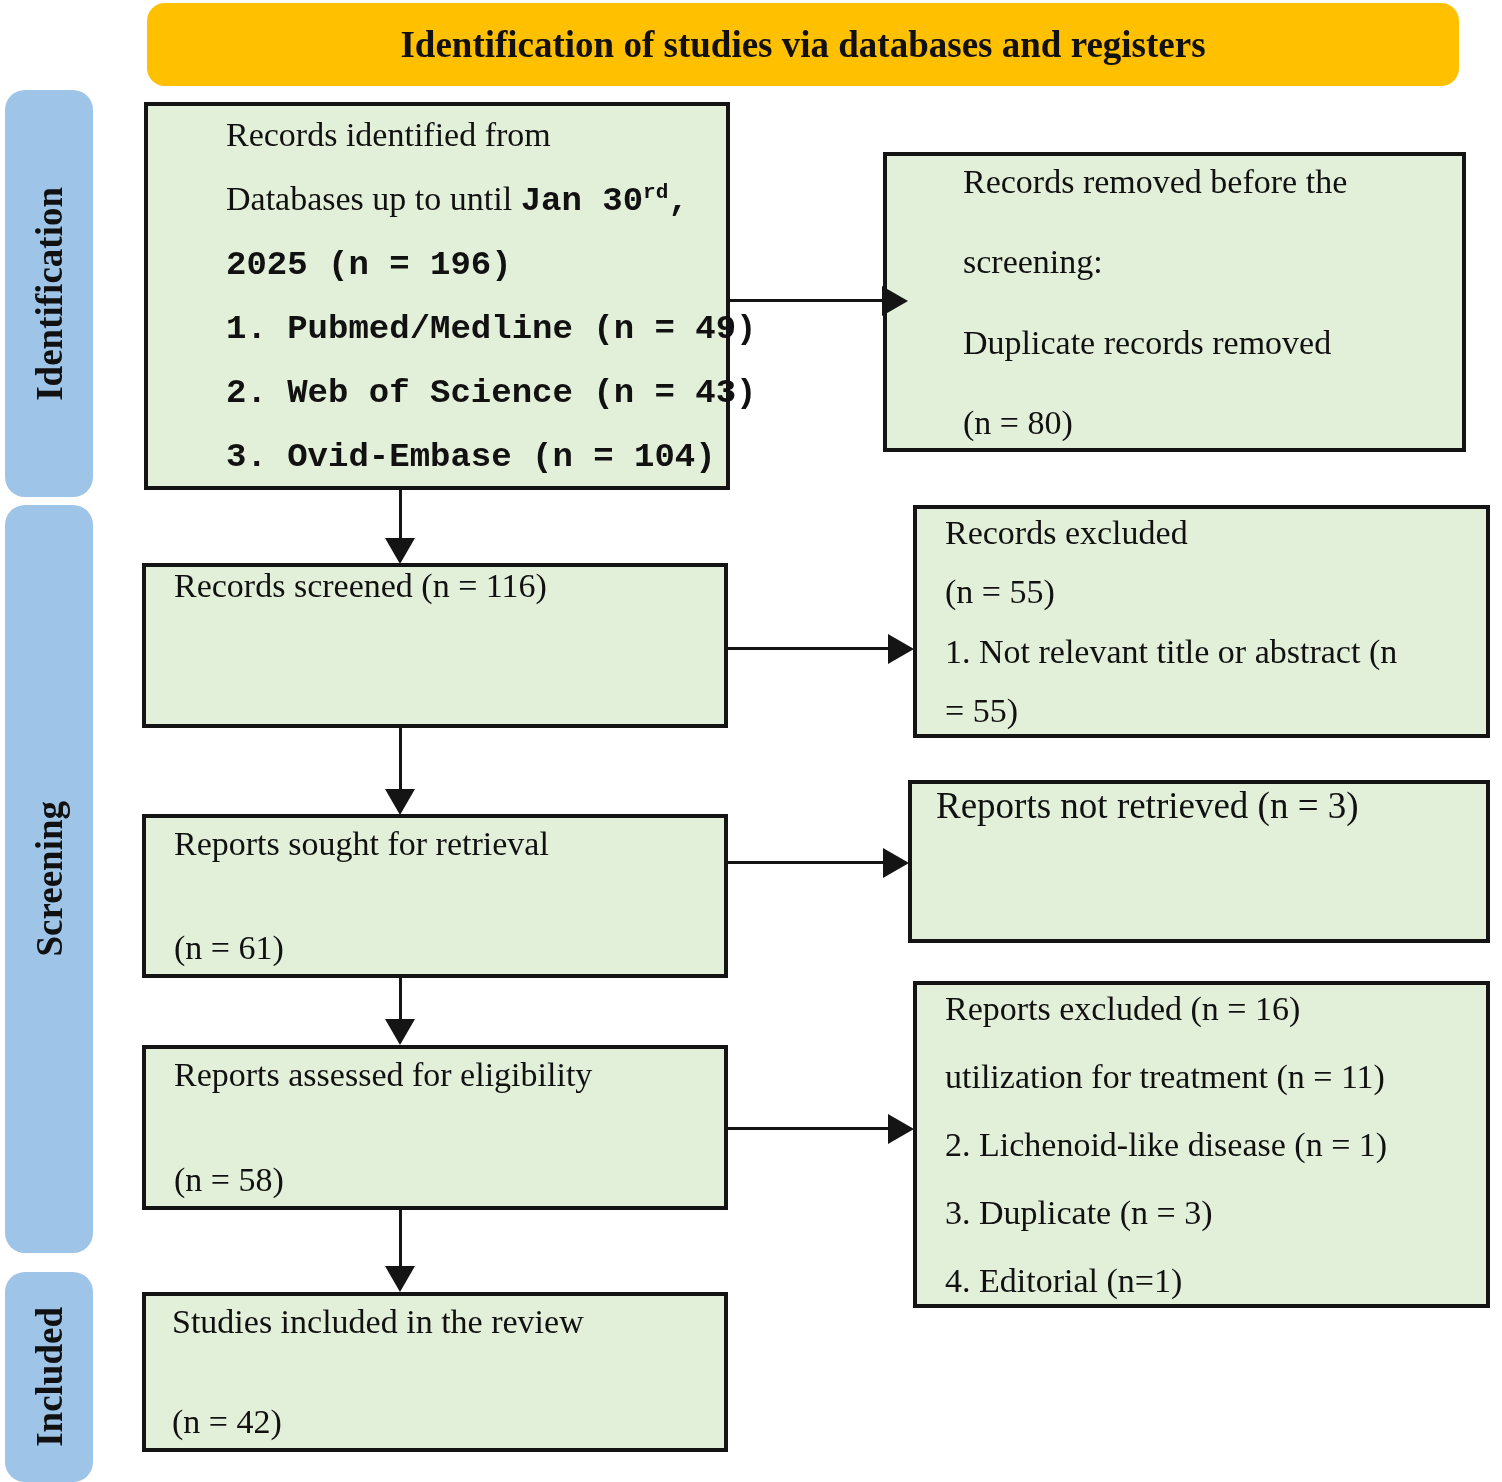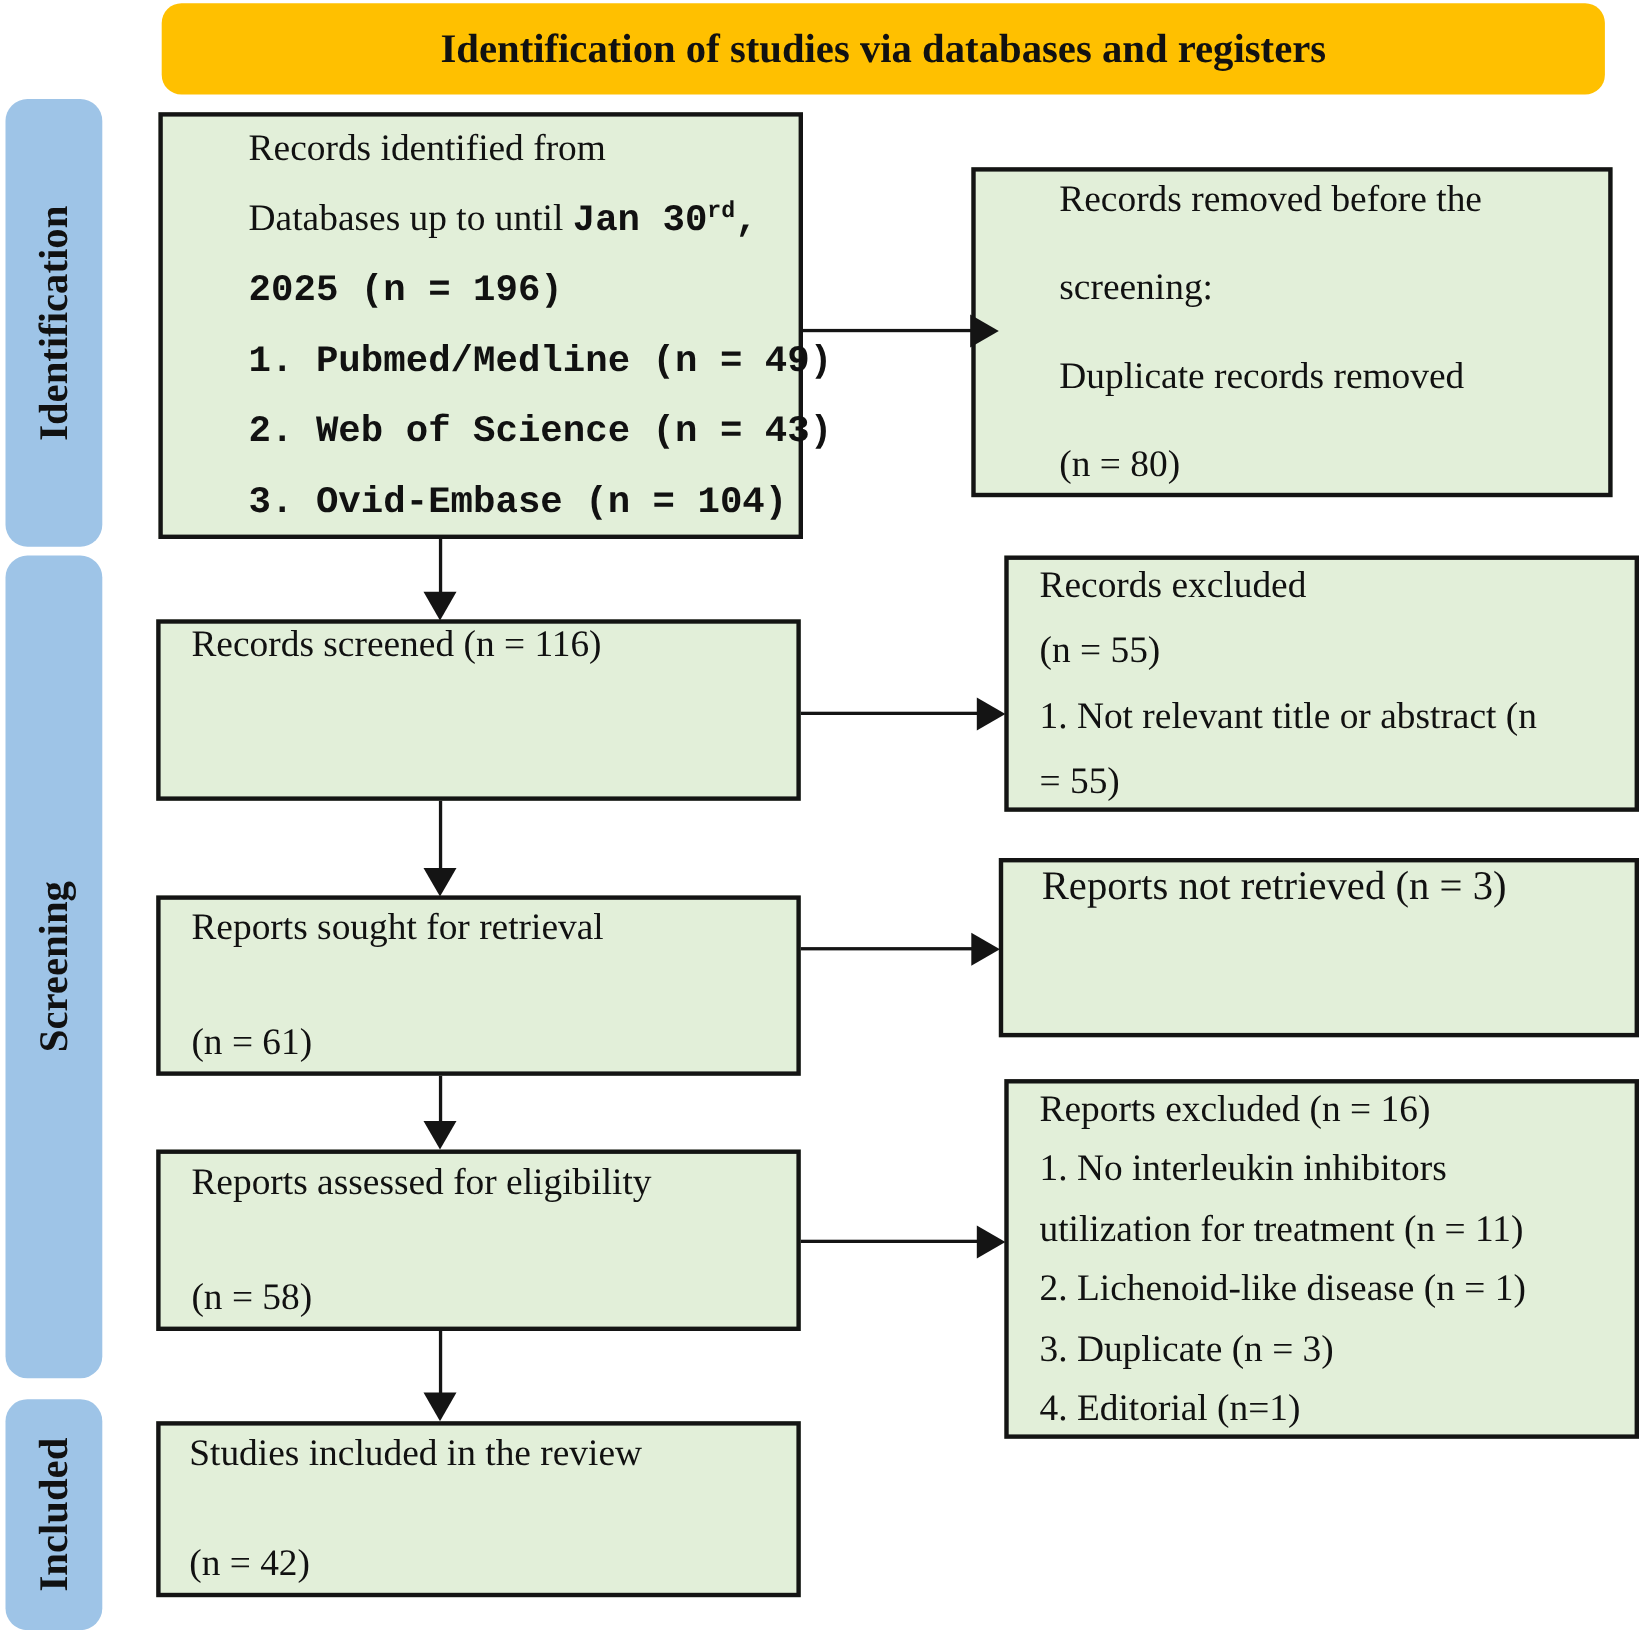--- a/index.html
+++ b/index.html
@@ -43,21 +43,21 @@
 
   .box-records-identified{left:144px;top:102px;width:586px;height:388px;padding-left:78px;}
   .box-records-identified .line{line-height:58px;}
   .box-records-removed{left:883px;top:152px;width:583px;height:300px;padding-left:76px;}
   .box-records-removed .line{line-height:51px;}
   .box-records-screened{left:142px;top:563px;width:586px;height:165px;padding-left:28px;}
   .box-records-excluded{left:913px;top:505px;width:577px;height:233px;padding-left:28px;}
   .box-records-excluded .line{line-height:47px;}
   .box-reports-sought{left:142px;top:814px;width:586px;height:164px;padding-left:28px;}
   .box-reports-sought .line{line-height:52px;}
-  .box-reports-not-retrieved{left:908px;top:780px;width:582px;height:163px;padding-left:35px;font-size:37px;}
+  .box-reports-not-retrieved{left:908px;top:780px;width:582px;height:163px;padding-left:24px;font-size:37px;}
   .box-reports-assessed{left:142px;top:1045px;width:586px;height:165px;padding-left:28px;}
   .box-reports-assessed .line{line-height:52px;}
   .box-reports-excluded{left:913px;top:981px;width:577px;height:327px;padding-left:28px;}
   .box-reports-excluded .line{line-height:47px;}
   .box-studies-included{left:142px;top:1292px;width:586px;height:160px;padding-left:26px;}
   .box-studies-included .line{line-height:52px;}
 
   .vline{position:absolute;width:3px;background:var(--line-color);}
   .hline{position:absolute;height:3px;background:var(--line-color);}
   .head-down{
@@ -130,21 +130,20 @@
     <div class="line">Reports not retrieved (n = 3)</div>
   </div>
 
   <div class="box box-reports-assessed">
     <div class="line">Reports assessed for eligibility</div>
     <div class="line">(n = 58)</div>
   </div>
 
   <div class="box box-reports-excluded">
     <div class="line">Reports excluded (n = 16)</div>
-    <div class="line">1. No interleukin inhibitors</div>
     <div class="line">utilization for treatment (n = 11)</div>
     <div class="line">2. Lichenoid-like disease (n = 1)</div>
     <div class="line">3. Duplicate (n = 3)</div>
     <div class="line">4. Editorial (n=1)</div>
   </div>
 
   <div class="box box-studies-included">
     <div class="line">Studies included in the review</div>
     <div class="line">(n = 42)</div>
   </div>

